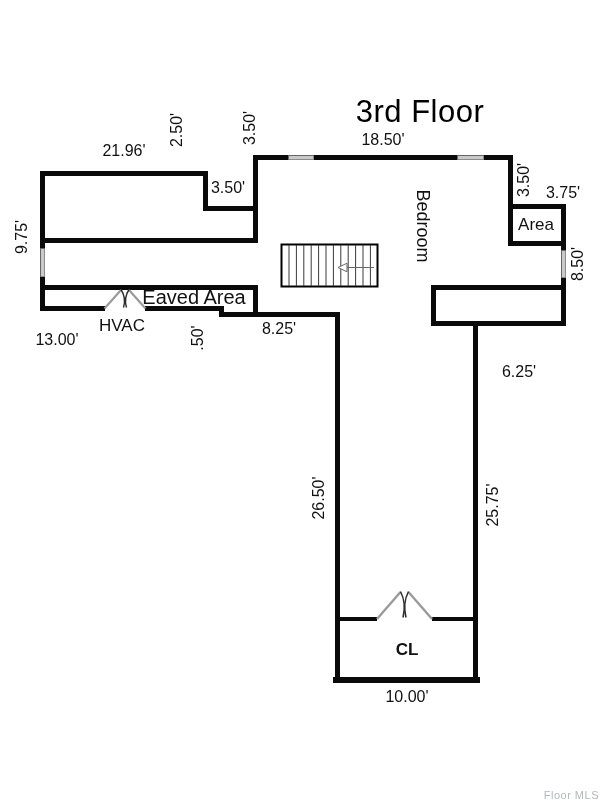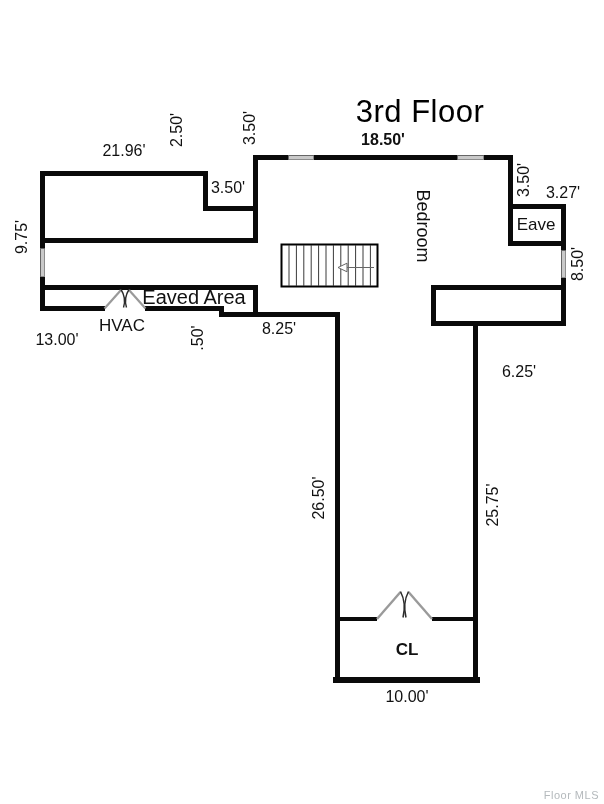--- a/index.html
+++ b/index.html
@@ -121,32 +121,32 @@
       <line x1="377" y1="619" x2="400.5" y2="592" stroke="#9a9a9a" stroke-width="2.4"></line>
       <line x1="432" y1="619" x2="408.5" y2="592" stroke="#9a9a9a" stroke-width="2.4"></line>
       <path d="M400.5,591.5 Q406.5,603 403,617.5" fill="none" stroke="#2c2c2c" stroke-width="1.5"></path>
       <path d="M408.5,591.5 Q402.5,603 406,617.5" fill="none" stroke="#2c2c2c" stroke-width="1.5"></path>
     </g>
   </svg>
 
   <div class="title">3rd Floor</div>
   <div id="label-layer">
       <div class="lbl" style="left: 423px; top: 226px; font-size: 18px; transform: translate(-50%, -50%) rotate(90deg);">Bedroom</div>
-      <div class="lbl" style="left: 536px; top: 224px; font-size: 17px; transform: translate(-50%, -50%);">Eave</div>
+      <div class="lbl" style="left: 536px; top: 224px; font-size: 17px; transform: translate(-50%, -50%);">Area</div>
       <div class="lbl" style="left: 194px; top: 297px; font-size: 20px; transform: translate(-50%, -50%);">Eaved Area</div>
       <div class="lbl" style="left: 122px; top: 325px; font-size: 17px; transform: translate(-50%, -50%);">HVAC</div>
       <div class="lbl" style="left: 407px; top: 649px; font-size: 17px; transform: translate(-50%, -50%); font-weight: bold;">CL</div>
       <div class="lbl" style="left: 124px; top: 151px; transform: translate(-50%, -50%);">21.96'</div>
       <div class="lbl" style="left: 177px; top: 130px; transform: translate(-50%, -50%) rotate(-90deg);">2.50'</div>
       <div class="lbl" style="left: 250px; top: 128px; transform: translate(-50%, -50%) rotate(-90deg);">3.50'</div>
-      <div class="lbl" style="left: 383px; top: 140px; transform: translate(-50%, -50%); font-weight: bold;">18.50'</div>
+      <div class="lbl" style="left: 383px; top: 140px; transform: translate(-50%, -50%);">18.50'</div>
       <div class="lbl" style="left: 228px; top: 188px; transform: translate(-50%, -50%);">3.50'</div>
       <div class="lbl" style="left: 22px; top: 237px; transform: translate(-50%, -50%) rotate(-90deg);">9.75'</div>
       <div class="lbl" style="left: 524px; top: 180px; transform: translate(-50%, -50%) rotate(-90deg);">3.50'</div>
-      <div class="lbl" style="left: 563px; top: 193px; transform: translate(-50%, -50%);">3.27'</div>
+      <div class="lbl" style="left: 563px; top: 193px; transform: translate(-50%, -50%);">3.75'</div>
       <div class="lbl" style="left: 578px; top: 264px; transform: translate(-50%, -50%) rotate(-90deg);">8.50'</div>
       <div class="lbl" style="left: 57px; top: 340px; transform: translate(-50%, -50%);">13.00'</div>
       <div class="lbl" style="left: 198px; top: 338px; transform: translate(-50%, -50%) rotate(-90deg);">.50'</div>
       <div class="lbl" style="left: 279px; top: 329px; transform: translate(-50%, -50%);">8.25'</div>
       <div class="lbl" style="left: 519px; top: 341px; transform: translate(-50%, -50%); margin-top: 31px;">6.25'</div>
       <div class="lbl" style="left: 319px; top: 498px; transform: translate(-50%, -50%) rotate(-90deg);">26.50'</div>
       <div class="lbl" style="left: 493px; top: 505px; transform: translate(-50%, -50%) rotate(-90deg);">25.75'</div>
       <div class="lbl" style="left: 407px; top: 697px; transform: translate(-50%, -50%);">10.00'</div>
     </div>
   <div class="watermark">Floor MLS</div>

